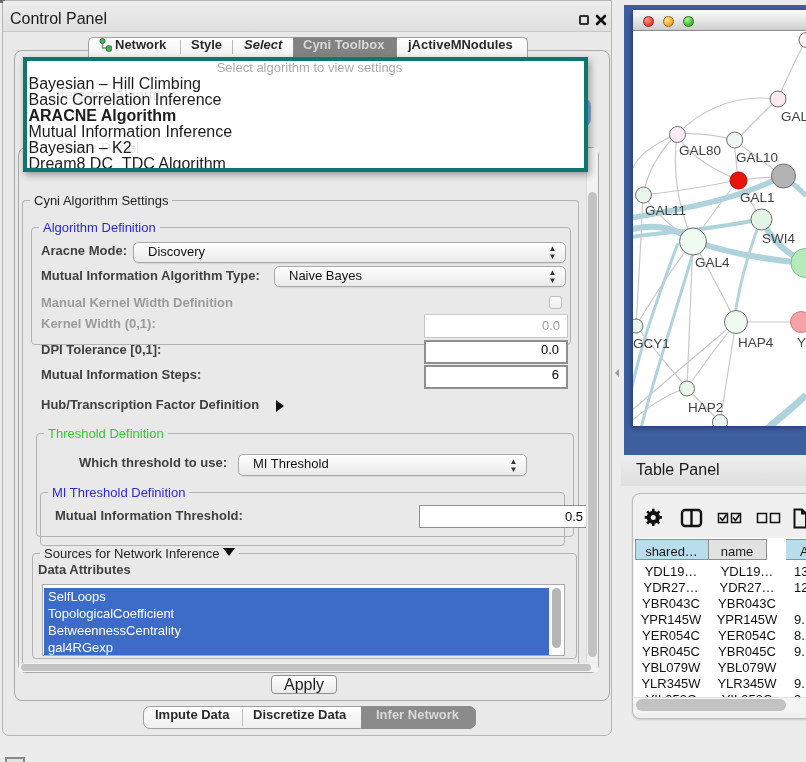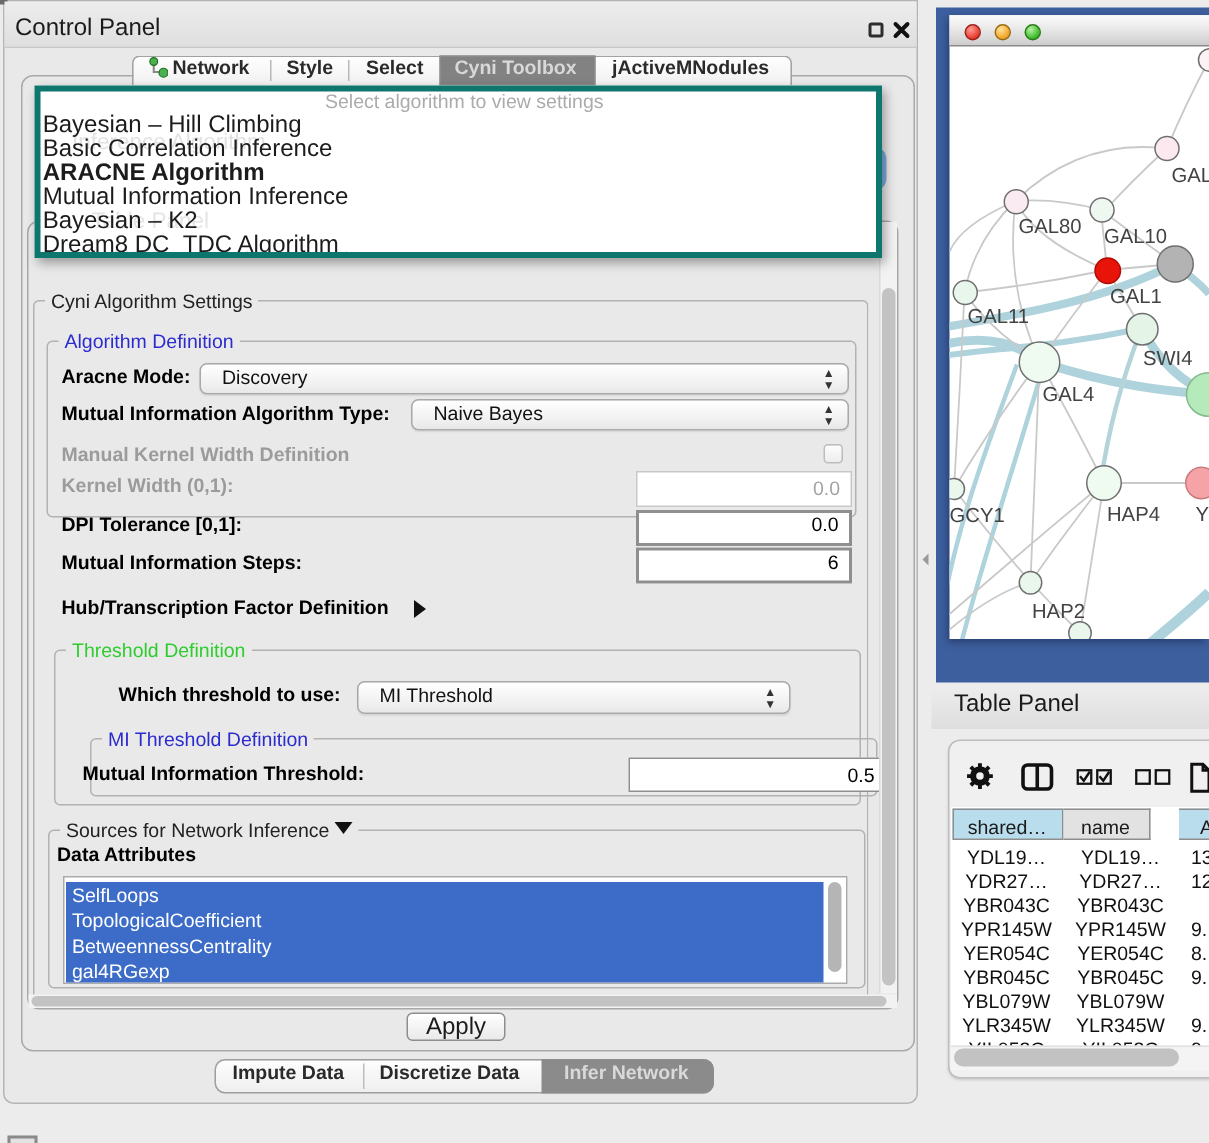--- a/index.html
+++ b/index.html
@@ -1,19 +1,19 @@
 <!DOCTYPE html>
 <html><head>
 <meta charset="utf-8">
 <style>
 * { margin:0; padding:0; box-sizing:border-box; }
 html,body { width:806px; height:762px; }
 body { font-family:"Liberation Sans", sans-serif; background:#ececec; position:relative; overflow:hidden; }
 .abs { position:absolute; }
-.b13 { font-size:13px; font-weight:bold; color:#000000; }
+.b13 { font-size:13px; font-weight:bold; color:#404040; }
 .n13 { font-size:16px; color:#1c1c1c; }
 .fieldset { position:absolute; border:1px solid #b2b2b2; border-radius:4px; }
 .flabel { position:absolute; top:-8px; left:7px; background:#e9e9e9; padding:0 4px; font-size:13px; line-height:15px; white-space:nowrap; }
 .combo { position:absolute; border:1px solid #a9a9a9; border-radius:5px; background:linear-gradient(#ffffff,#f0f0f0 70%,#e8e8e8); box-shadow:0 1px 1px rgba(0,0,0,0.08); }
 .combo .ct { position:absolute; left:14px; top:0; font-size:13px; color:#111; }
 .spin { position:absolute; right:8px; width:9px; font-size:8px; color:#333; text-align:center; }
 .tfield { position:absolute; background:#fff; font-size:13px; text-align:right; }
 .trow { left:634px; width:172px; height:16px; font-size:13px; line-height:16px; color:#111;padding-left:36px; }
 .trow .c1 { position:absolute; left:0; width:74px; text-align:center; }
 .trow .c2 { position:absolute; left:74px; width:78px; text-align:center; }
@@ -40,21 +40,21 @@
 <div class="abs" style="left:232px; top:40px; width:1px; height:14px; background:#b8b8b8;"></div>
 <div class="abs" style="left:293px; top:37px; width:104px; height:20px; background:#828282; border:1px solid #8c8c8c;"></div>
 
 <svg class="abs" style="left:99px; top:38px;" width="13" height="14" viewBox="0 0 13 14">
   <path d="M3.5 4 L3.5 10 L9 10" stroke="#8a8a8a" stroke-width="1.4" fill="none"></path>
   <circle cx="3.5" cy="3" r="2.6" fill="#4caf50" stroke="#1d6f21" stroke-width="0.8"></circle>
   <circle cx="10" cy="10.5" r="3" fill="#4caf50" stroke="#1d6f21" stroke-width="0.8"></circle>
 </svg>
 <div class="abs b13" style="left:115px; top:37px; color:#2a2a2a;">Network</div>
 <div class="abs b13" style="left:191px; top:37px; color:#2a2a2a;">Style</div>
-<div class="abs b13" style="left:244px; top:37px; color:#2a2a2a;">Select</div>
+<div class="abs b13" style="left:244px; top:37px; color:#2a2a2a;font-style:italic;">Select</div>
 <div class="abs b13" style="left:303px; top:37px; color:#d8d8d8;">Cyni Toolbox</div>
 <div class="abs b13" style="left:408px; top:37px; color:#2a2a2a;">jActiveMNodules</div>
 
 <div class="combo" style="left:28px; top:101px; width:560px; height:23px; box-shadow:0 0 0 3px rgba(110,160,220,0.85);"></div>
 
 <div class="combo" style="left:21px; top:164px; width:562px; height:23px;"></div>
 <div class="abs" style="left:19px; top:187px; width:578px; height:1px; background:#c9c9c9;"></div>
 
 <div class="abs" style="left:18px; top:147px; width:581px; height:526px; background:#e9e9e9; border:1px solid #a8a8a8; border-radius:8px;"></div>
 
@@ -89,21 +89,21 @@
 
 <div class="fieldset" style="left:36px; top:433px; width:538px; height:104px;">
   <span class="flabel" style="color:#2ecc2e;">Threshold Definition</span>
 </div>
 <div class="abs b13" style="left:79px; top:455px;">Which threshold to use:</div>
 <div class="combo" style="left:238px; top:454px; width:289px; height:22px;">
     <span class="ct" style="top:1px; line-height:15px;">MI Threshold</span>
     <span class="spin" style="top:3px; line-height:8px;">▲<br>▼</span>
   </div>
 
-<div class="fieldset" style="left:60px; top:492px; width:525px; height:39px;">
+<div class="fieldset" style="left:40px; top:492px; width:525px; height:54px;">
   <span class="flabel" style="color:#2b2bd0;">MI Threshold Definition</span>
 </div>
 <div class="abs b13" style="left:55px; top:508px;">Mutual Information Threshold:</div>
 <div class="tfield" style="left:419px; top:505px; width:172px; height:23px; border:1px solid #8f8f8f; color:#000; line-height:21px; padding-right:7px;">0.5</div>
 
 <div class="fieldset" style="left:32px; top:553px; width:545px; height:106px;">
   <span class="flabel n13" style="color:#222;">Sources for Network Inference <span style="display:inline-block; width:0; height:0; border-top:8px solid #111; border-left:6px solid transparent; border-right:6px solid transparent; vertical-align:2px;"></span></span>
 </div>
 <div class="abs b13" style="left:38px; top:562px;">Data Attributes</div>
 <div class="abs" style="left:42px; top:584px; width:523px; height:72px; background:#ffffff; border:1px solid #ababab;">

